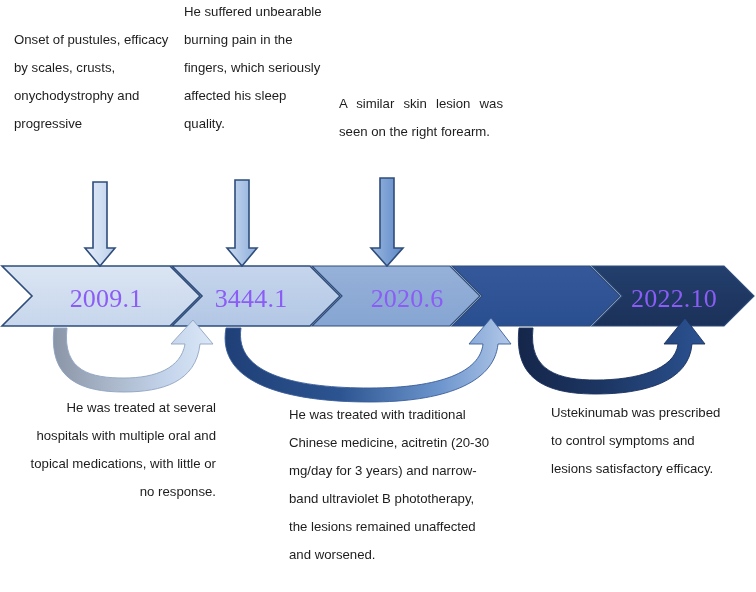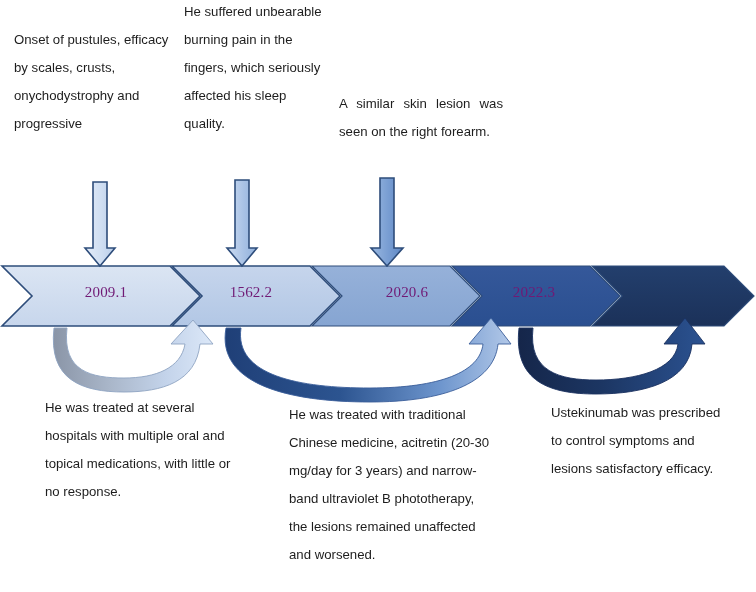--- a/index.html
+++ b/index.html
@@ -34,40 +34,40 @@
   }
   .svg-layer {
     position: absolute;
     left: 0; top: 0;
     width: 756px;
     height: 592px;
     pointer-events: none;
   }
   .band-label {
     position: absolute;
-    color: #701a75;
+    color: #8b5cf6;
     font-family: "Liberation Serif", serif;
-    font-size: 15px;
+    font-size: 26px;
     letter-spacing: 0.2px;
     text-align: center;
     white-space: nowrap;
   }
 </style>
 </head>
 <body>
 
 <div id="canvas">
 
   <div class="txt" style="left:14px; top:26px; width:160px;">Onset of pustules, efficacy by scales, crusts, onychodystrophy and progressive</div>
 
   <div class="txt" style="left:184px; top:-2px; width:140px;">He suffered unbearable burning pain in the fingers, which seriously affected his sleep quality.</div>
 
   <div class="txt justify" style="left:339px; top:90px; width:164px;">A similar skin lesion was seen on the right forearm.</div>
 
-  <div class="txt" style="left:45px; top:394px; width:196px;">He was treated at several hospitals with multiple oral and topical medications, with little or no response.</div>
+  <div class="txt" style="left:20px; top:394px; width:196px;text-align:right;">He was treated at several hospitals with multiple oral and topical medications, with little or no response.</div>
 
   <div class="txt" style="left:289px; top:401px; width:202px;">He was treated with traditional Chinese medicine, acitretin (20-30 mg/day for 3 years) and narrow-band ultraviolet B phototherapy, the lesions remained unaffected and worsened.</div>
 
   <div class="txt" style="left:551px; top:399px; width:172px;">Ustekinumab was prescribed to control symptoms and lesions satisfactory efficacy.</div>
 
   <svg class="svg-layer" viewBox="0 0 756 592" xmlns="http://www.w3.org/2000/svg">
     <defs>
       <linearGradient id="gBand1" x1="0" y1="0" x2="0" y2="1">
         <stop offset="0%" stop-color="#dbe5f3"></stop>
         <stop offset="100%" stop-color="#c7d6ec"></stop>
@@ -157,17 +157,17 @@
       <path d="M 533,328
                C 528,372 560,380 596,380
                C 636,380 675,370 678,344
                L 664,344 L 685,318 L 705,344 L 692,344
                C 689,382 644,394 596,394
                C 550,394 513,382 519,328 Z" fill="url(#gCurve3)" stroke="#1b3160" stroke-width="0.9"></path>
     </g>
   </svg>
 
   <div class="band-label" style="left:56px; top:284px; width:100px;">2009.1</div>
-  <div class="band-label" style="left:201px; top:284px; width:100px;">1562.2</div>
+  <div class="band-label" style="left:201px; top:284px; width:100px;">3444.1</div>
   <div class="band-label" style="left:357px; top:284px; width:100px;">2020.6</div>
-  <div class="band-label" style="left:484px; top:284px; width:100px;">2022.3</div>
+  <div class="band-label" style="left:620px; top:284px; width:108px;">2022.10</div>
 
 </div>
 
 </body></html>

